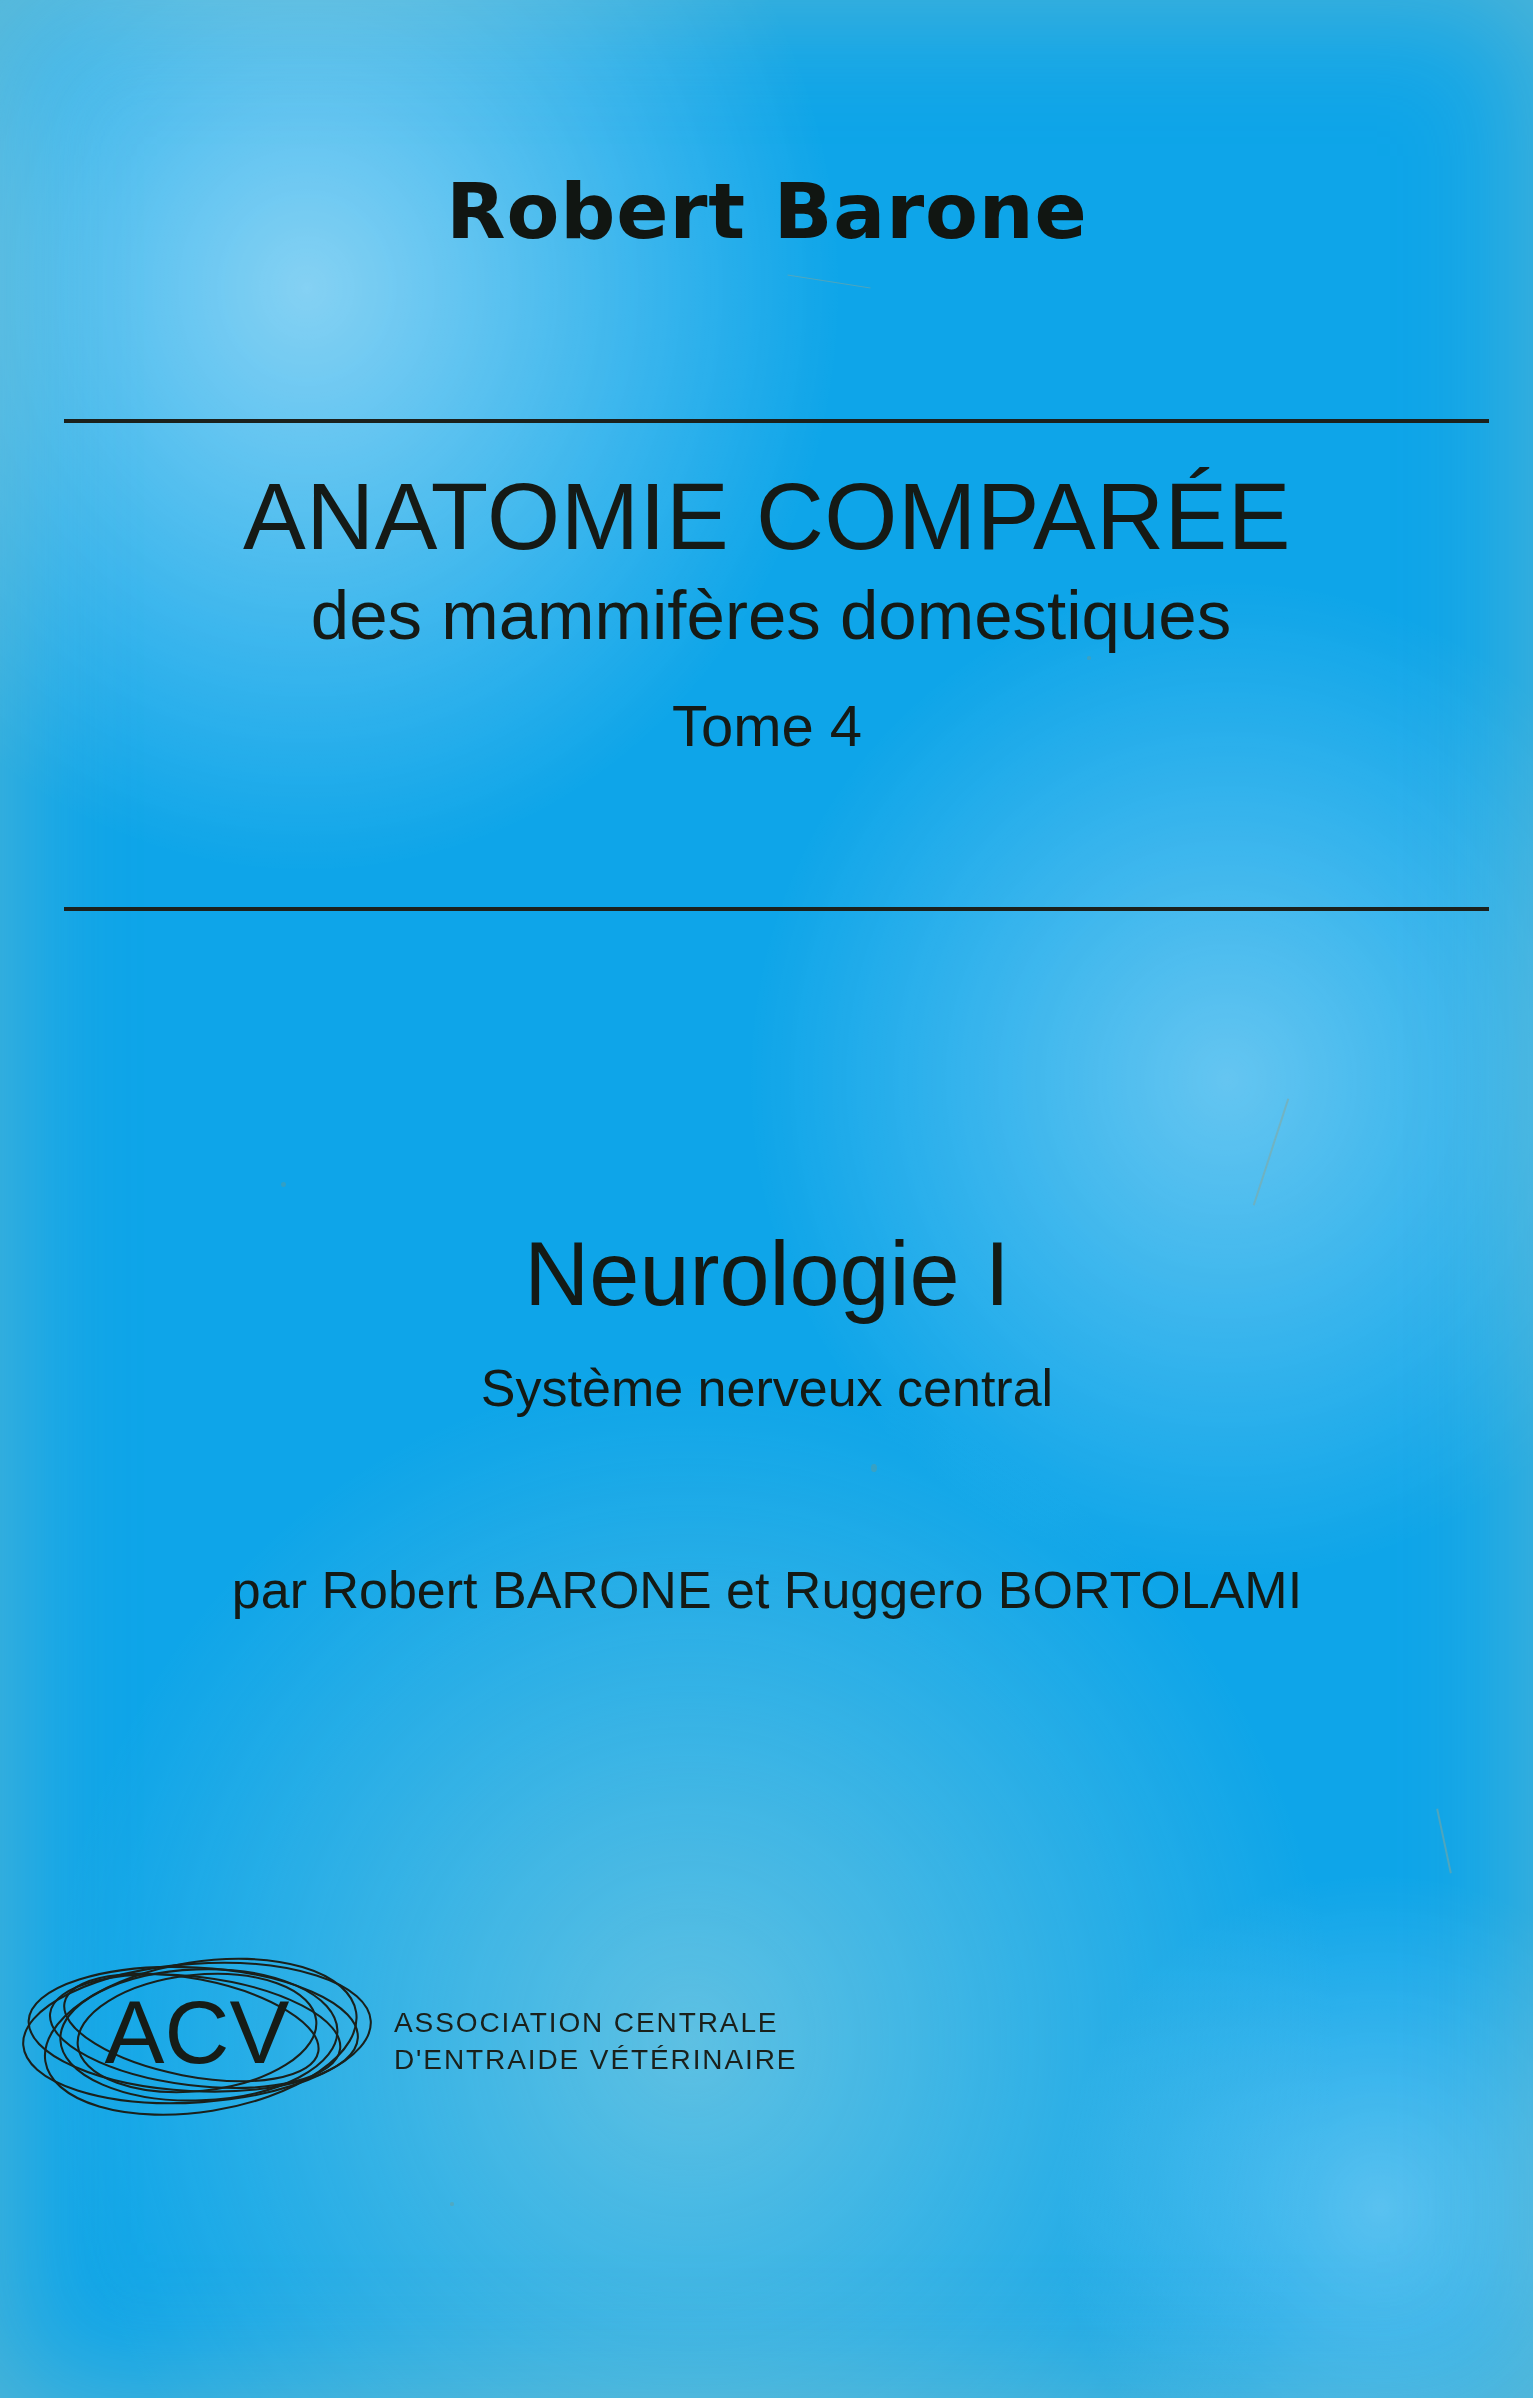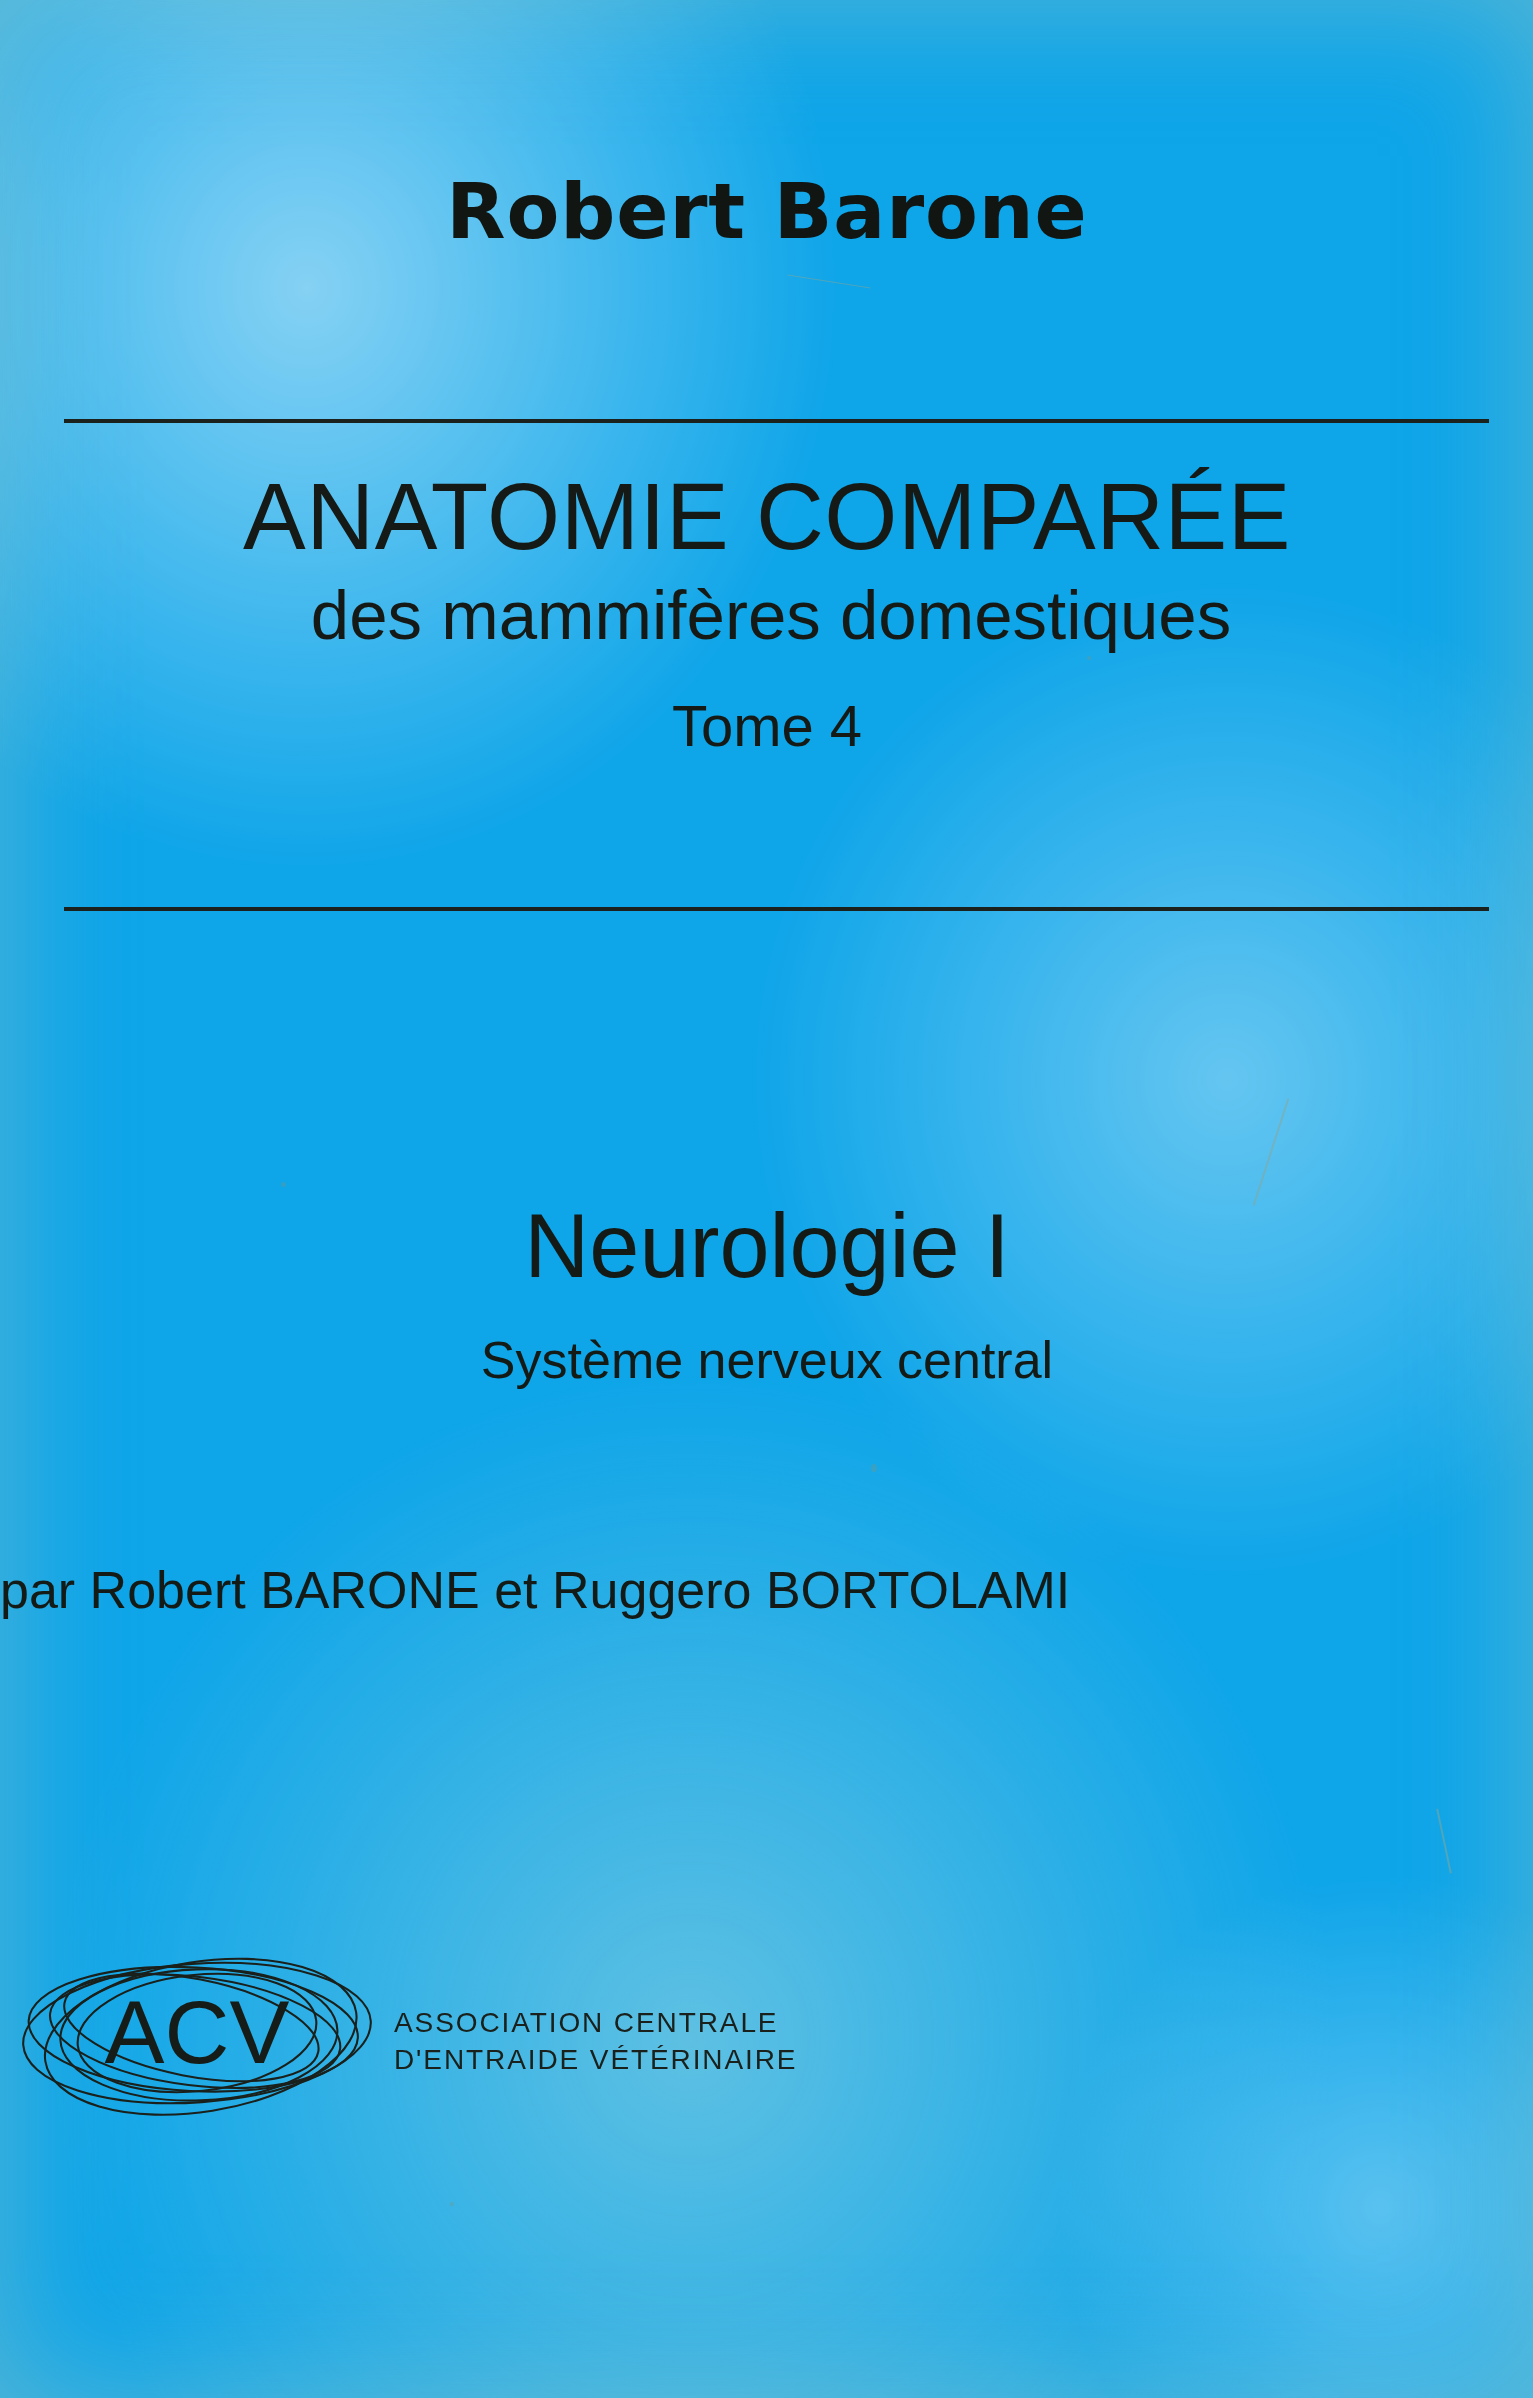--- a/index.html
+++ b/index.html
@@ -103,33 +103,34 @@
     top: 1199px;
     left: 0;
     right: 0;
     text-align: center;
     color: #141a15;
   }
   .section-title {
     font-size: 90px;
     font-weight: 400;
     line-height: 1.05;
+    margin-top: 28px;
   }
   .section-subtitle {
     font-size: 52px;
     font-weight: 400;
     margin-top: 36px;
   }
 
   .byline {
     position: absolute;
     top: 1560px;
     left: 0;
     right: 0;
-    text-align: left;
+    text-align: center;
     font-size: 52px;
     color: #141a15;
   }
 
   .logo-wrap {
     position: absolute;
     top: 1930px;
     left: 0;
     right: 0;
     display: flex;

